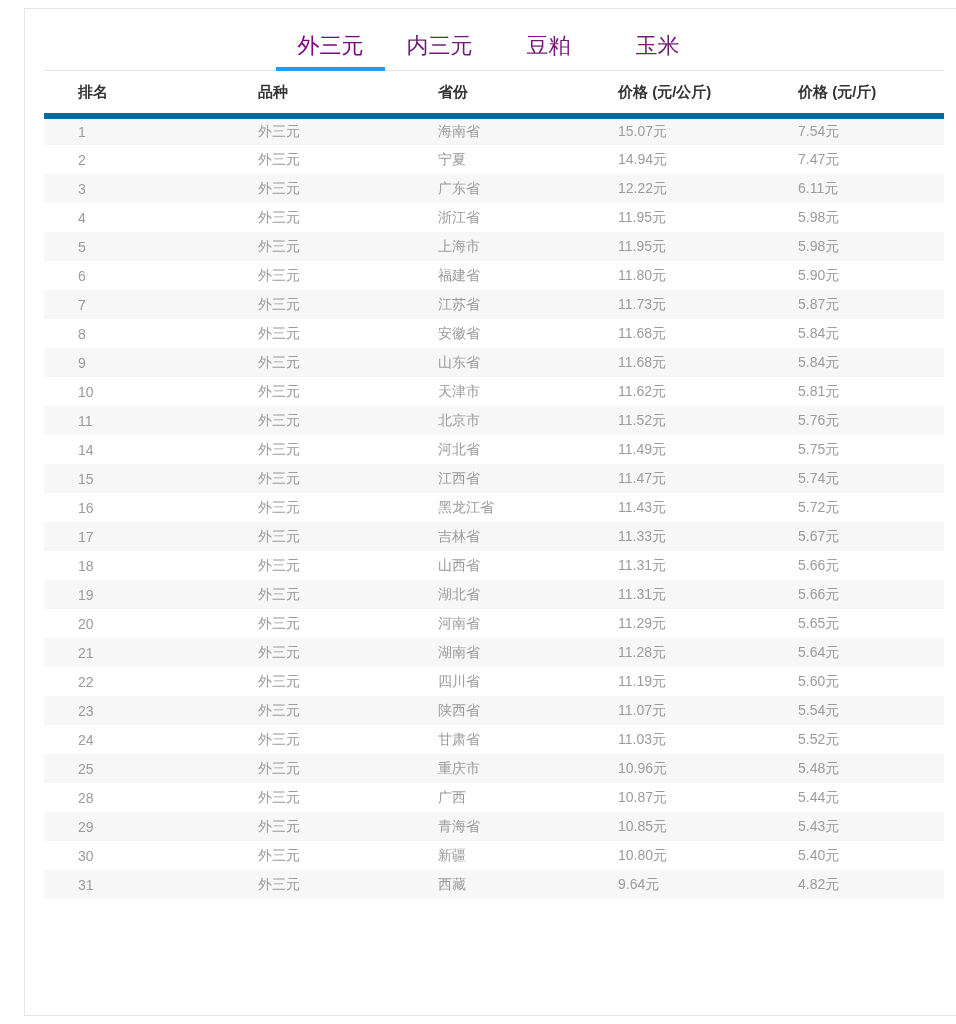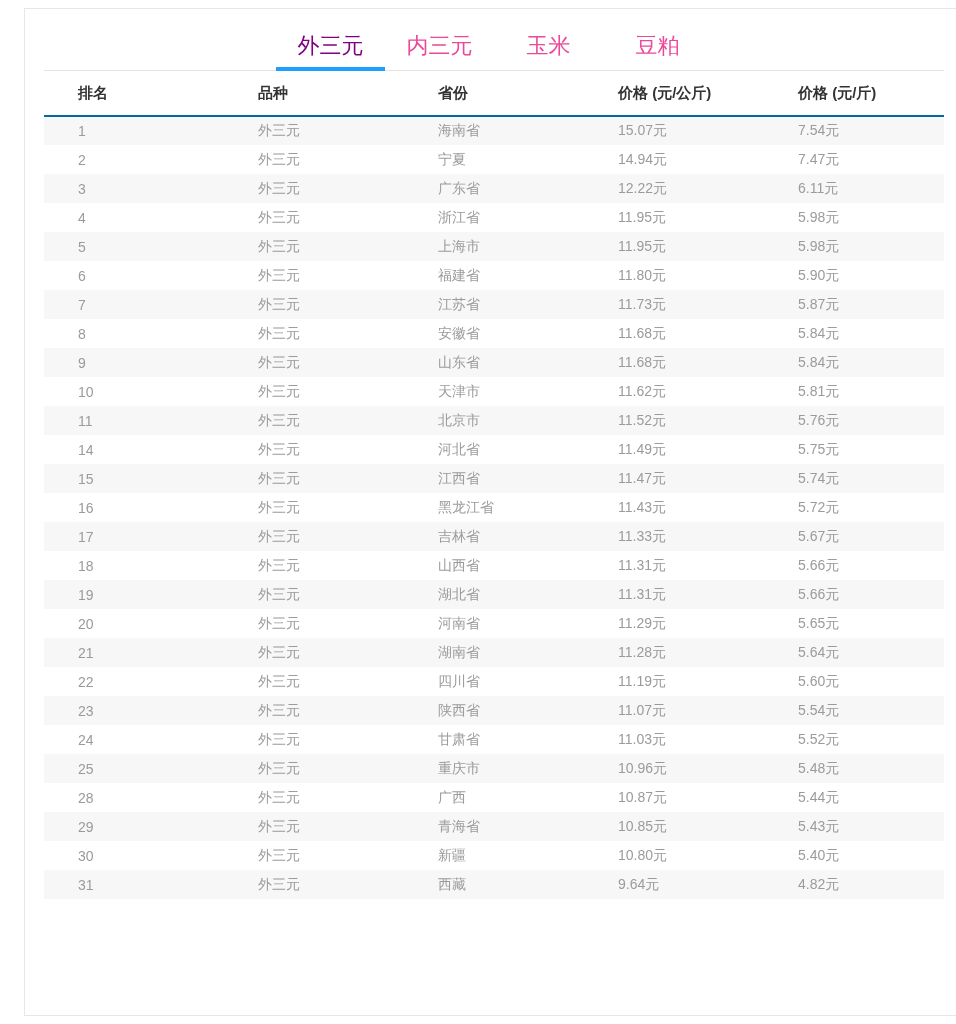--- a/index.html
+++ b/index.html
@@ -33,21 +33,21 @@
     height: 1px;
     background: #e4e4e4;
   }
   .tab {
     position: relative;
     width: 109px;
     text-align: center;
     font-size: 22px;
     line-height: 1;
     padding-bottom: 14px;
-    color: #ec4899;
+    color: #701a75;
     text-decoration: none;
     cursor: pointer;
     white-space: nowrap;
   }
   .tab.active { color: #800080; }
   .tab.active::after {
     content: "";
     position: absolute;
     left: 0; right: 0; bottom: 0;
     height: 4px;
@@ -62,21 +62,21 @@
     table-layout: fixed;
   }
   .price-table th {
     height: 45px;
     text-align: left;
     vertical-align: middle;
     padding: 0 0 0 34px;
     font-size: 15px;
     font-weight: 700;
     color: #333333;
-    border-bottom: 2px solid #0369a1;
+    border-bottom: 6px solid #0369a1;
     white-space: nowrap;
   }
   .price-table td {
     height: 29px;
     vertical-align: middle;
     padding: 0 0 0 34px;
     font-size: 14px;
     color: #9b9b9b;
     white-space: nowrap;
     overflow: hidden;
@@ -84,22 +84,22 @@
   .price-table tbody tr:nth-child(odd) { background: #f7f7f7; }
 </style>
 </head>
 <body>
 
 <div class="card">
 
   <div class="tabbar">
       <a class="tab active">外三元</a>
       <a class="tab">内三元</a>
+      <a class="tab">豆粕</a>
       <a class="tab">玉米</a>
-      <a class="tab">豆粕</a>
     </div>
 
   <table class="price-table">
     <thead>
       <tr>
         <th>排名</th>
         <th>品种</th>
         <th>省份</th>
         <th>价格 (元/公斤)</th>
         <th>价格 (元/斤)</th>

